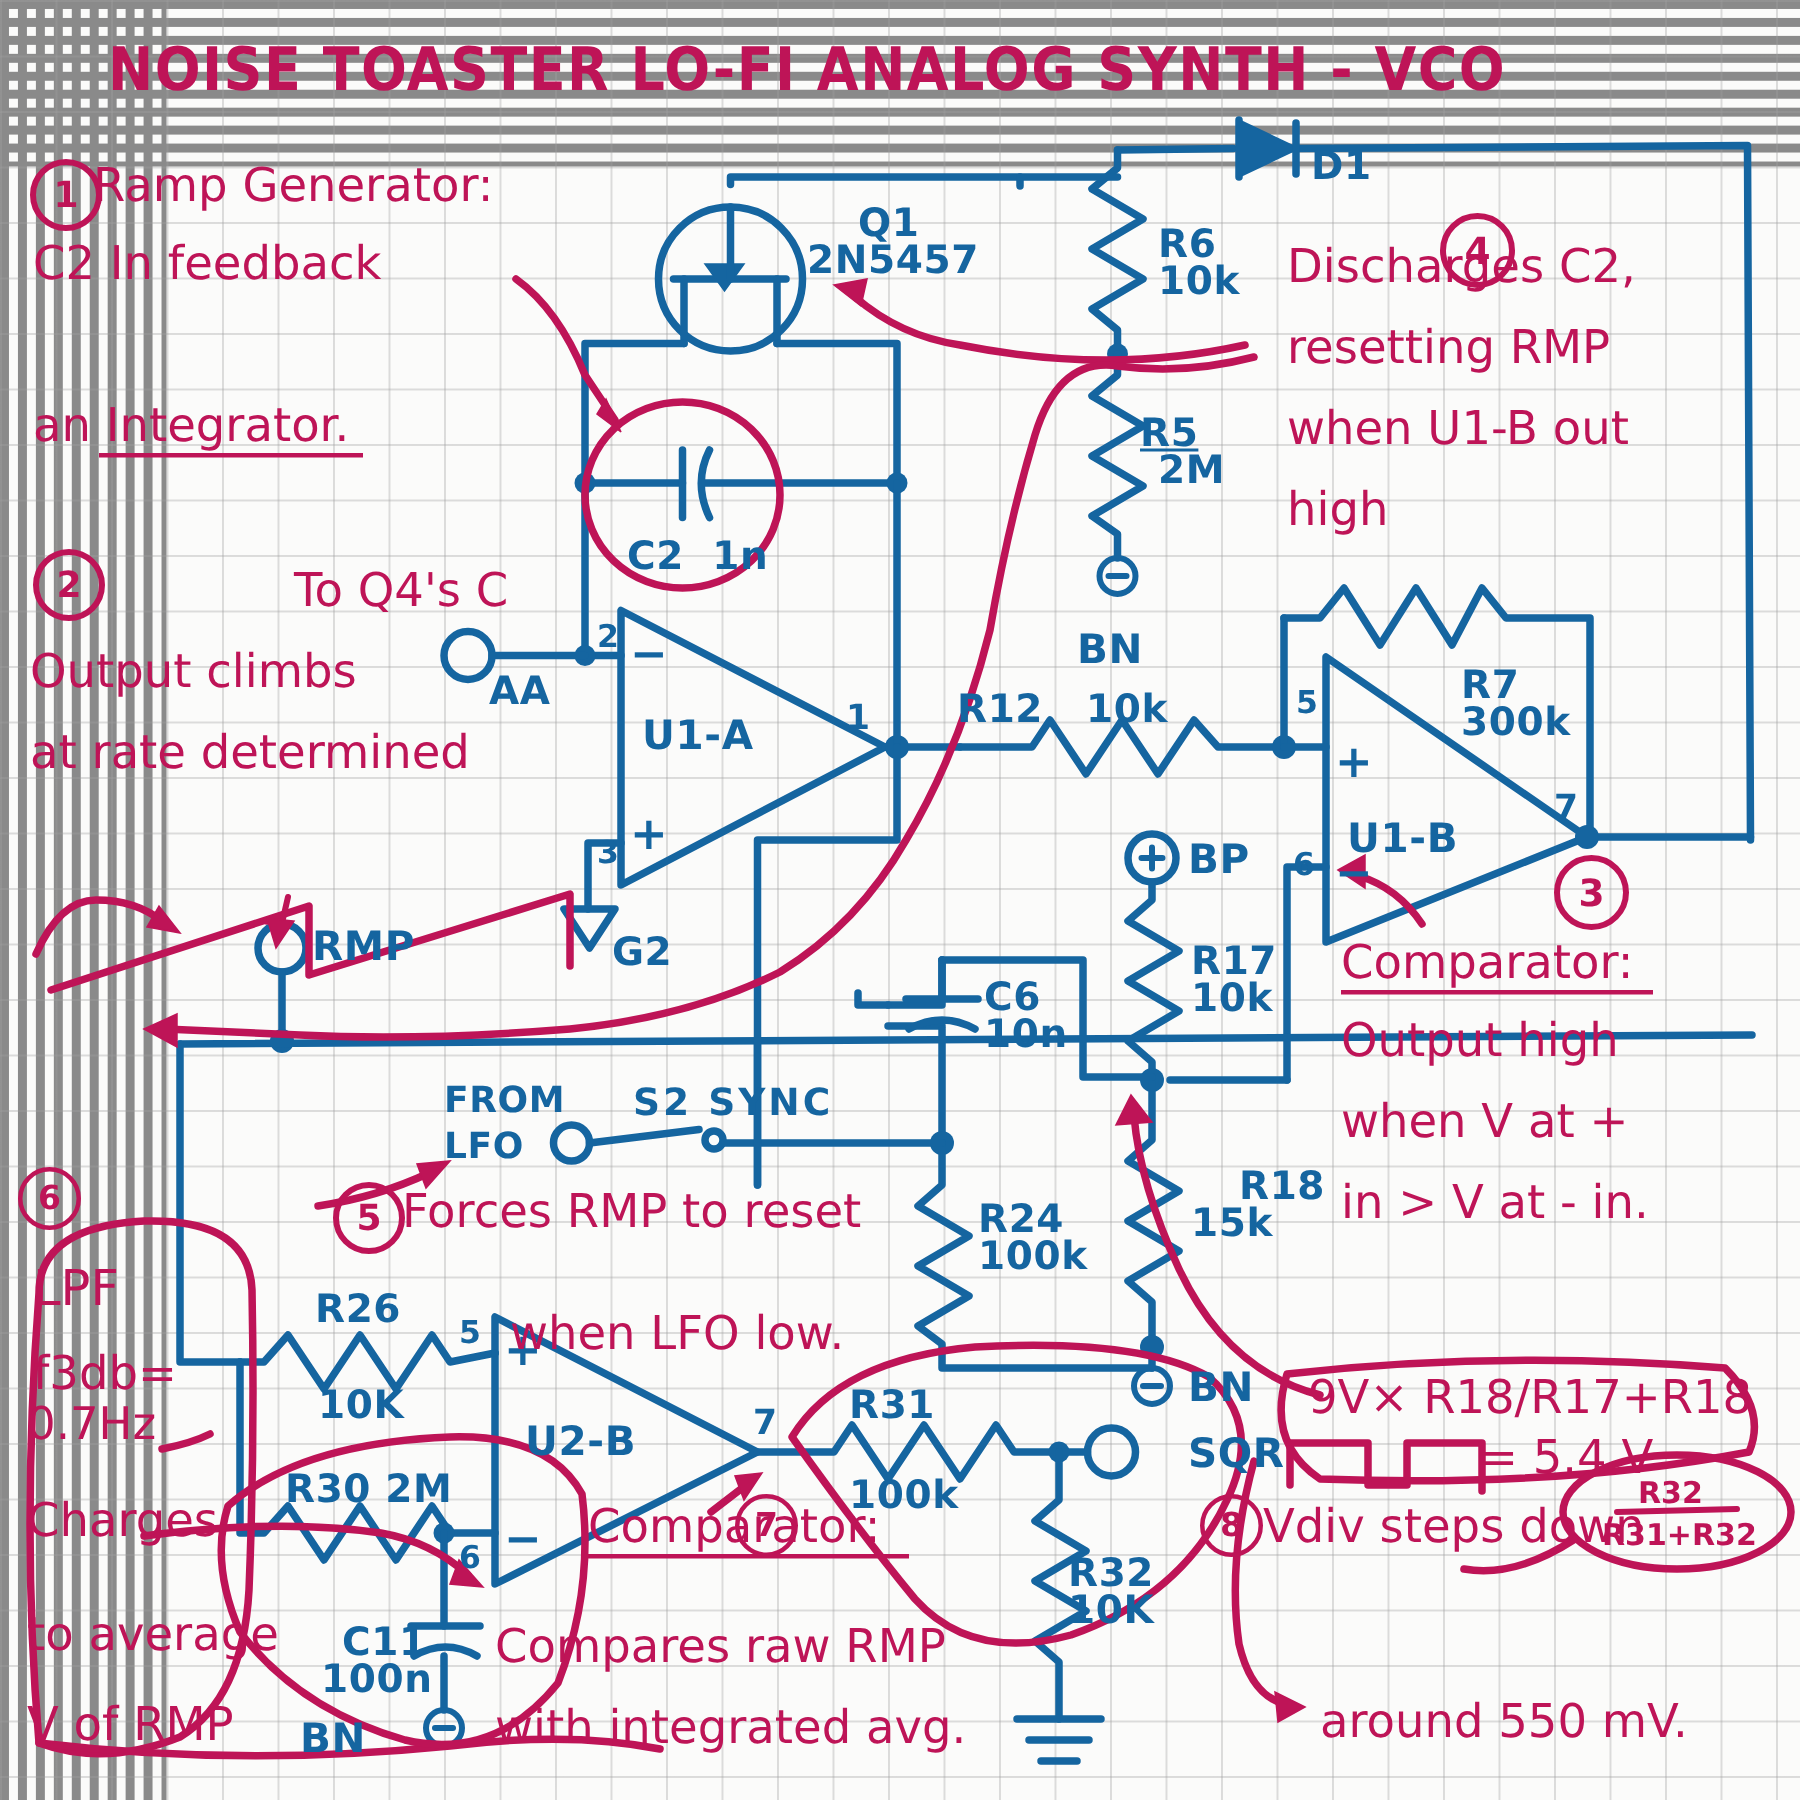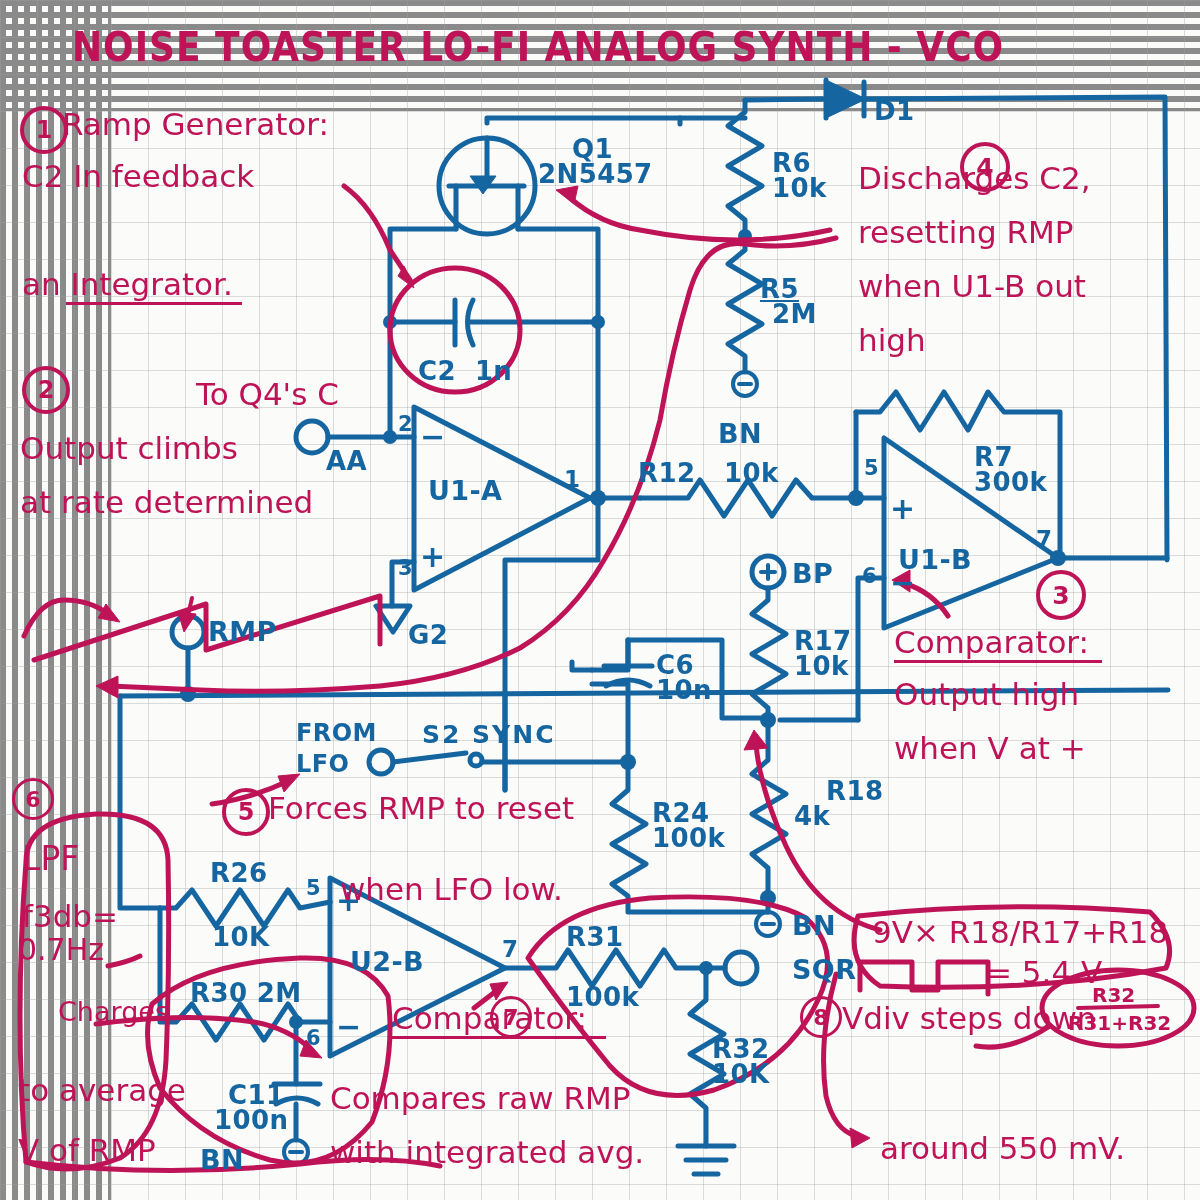--- a/index.html
+++ b/index.html
@@ -260,21 +260,21 @@
   <div class="lbl" style="left:974px;top:444px;font-size:26px;">R7</div>
   <div class="lbl" style="left:974px;top:469px;font-size:26px;">300k</div>
   <div class="lbl" style="left:898px;top:546px;font-size:27px;">U1-B</div>
   <div class="lbl" style="left:864px;top:458px;font-size:21px;">5</div>
   <div class="lbl" style="left:862px;top:566px;font-size:21px;">6</div>
   <div class="lbl" style="left:1036px;top:528px;font-size:23px;">7</div>
   <div class="lbl" style="left:792px;top:560px;font-size:27px;">BP</div>
   <div class="lbl" style="left:794px;top:628px;font-size:26px;">R17</div>
   <div class="lbl" style="left:794px;top:653px;font-size:26px;">10k</div>
   <div class="lbl" style="left:826px;top:778px;font-size:26px;">R18</div>
-  <div class="lbl" style="left:794px;top:803px;font-size:26px;">4k</div>
+  <div class="lbl" style="left:794px;top:803px;font-size:26px;">15k</div>
   <div class="lbl" style="left:656px;top:652px;font-size:26px;">C6</div>
   <div class="lbl" style="left:656px;top:677px;font-size:26px;">10n</div>
   <div class="lbl" style="left:652px;top:800px;font-size:26px;">R24</div>
   <div class="lbl" style="left:652px;top:825px;font-size:26px;">100k</div>
   <div class="lbl" style="left:296px;top:718px;font-size:24px;line-height:1.3;">FROM
 LFO</div>
   <div class="lbl" style="left:422px;top:722px;font-size:25px;letter-spacing:2px;">S2 SYNC</div>
   <div class="lbl" style="left:210px;top:860px;font-size:26px;">R26</div>
   <div class="lbl" style="left:212px;top:924px;font-size:26px;">10K</div>
   <div class="lbl" style="left:190px;top:980px;font-size:26px;">R30 2M</div>
@@ -320,28 +320,29 @@
 
   <div class="note" style="left:858px;top:160px;font-size:31px;">Discharges C2,</div>
   <div class="note" style="left:858px;top:214px;font-size:31px;">resetting RMP</div>
   <div class="note" style="left:858px;top:268px;font-size:31px;text-align:center;">when U1-B out</div>
   <div class="note" style="left:858px;top:322px;font-size:31px;">high</div>
 
   <div class="note" style="left:894px;top:624px;font-size:31px;">Comparator:</div>
   <div class="note" style="left:894px;top:660px;width:208px;height:3px;background:#be1457;"></div>
   <div class="note" style="left:894px;top:676px;font-size:31px;">Output high</div>
   <div class="note" style="left:894px;top:730px;font-size:31px;">when V at +</div>
+  <div class="note" style="left:894px;top:784px;font-size:31px;">in &gt; V at - in.</div>
 
   <div class="note" style="left:268px;top:790px;font-size:31px;">Forces RMP to reset</div>
   <div class="note" style="left:340px;top:844px;font-size:31px;margin-top:27px;">when LFO low.</div>
 
   <div class="note" style="left:22px;top:840px;font-size:33px;">LPF</div>
   <div class="note" style="left:22px;top:898px;font-size:31px;">f3db=</div>
   <div class="note" style="left:18px;top:932px;font-size:30px;">0.7Hz</div>
-  <div class="note" style="left:18px;top:996px;font-size:27px;margin-left:40px;">Charges</div>
+  <div class="note" style="left:18px;top:996px;font-size:31px;">Charges</div>
   <div class="note" style="left:18px;top:1072px;font-size:31px;">to average</div>
   <div class="note" style="left:18px;top:1132px;font-size:31px;">V of RMP</div>
 
   <div class="note" style="left:392px;top:1000px;font-size:31px;">Comparator:</div>
   <div class="note" style="left:392px;top:1036px;width:214px;height:3px;background:#be1457;"></div>
   <div class="note" style="left:330px;top:1080px;font-size:31px;">Compares raw RMP</div>
   <div class="note" style="left:330px;top:1134px;font-size:31px;">with integrated avg.</div>
 
   <div class="note" style="left:872px;top:914px;font-size:31px;">9V× R18/R17+R18</div>
   <div class="note" style="left:986px;top:954px;font-size:31px;">= 5.4 V</div>

